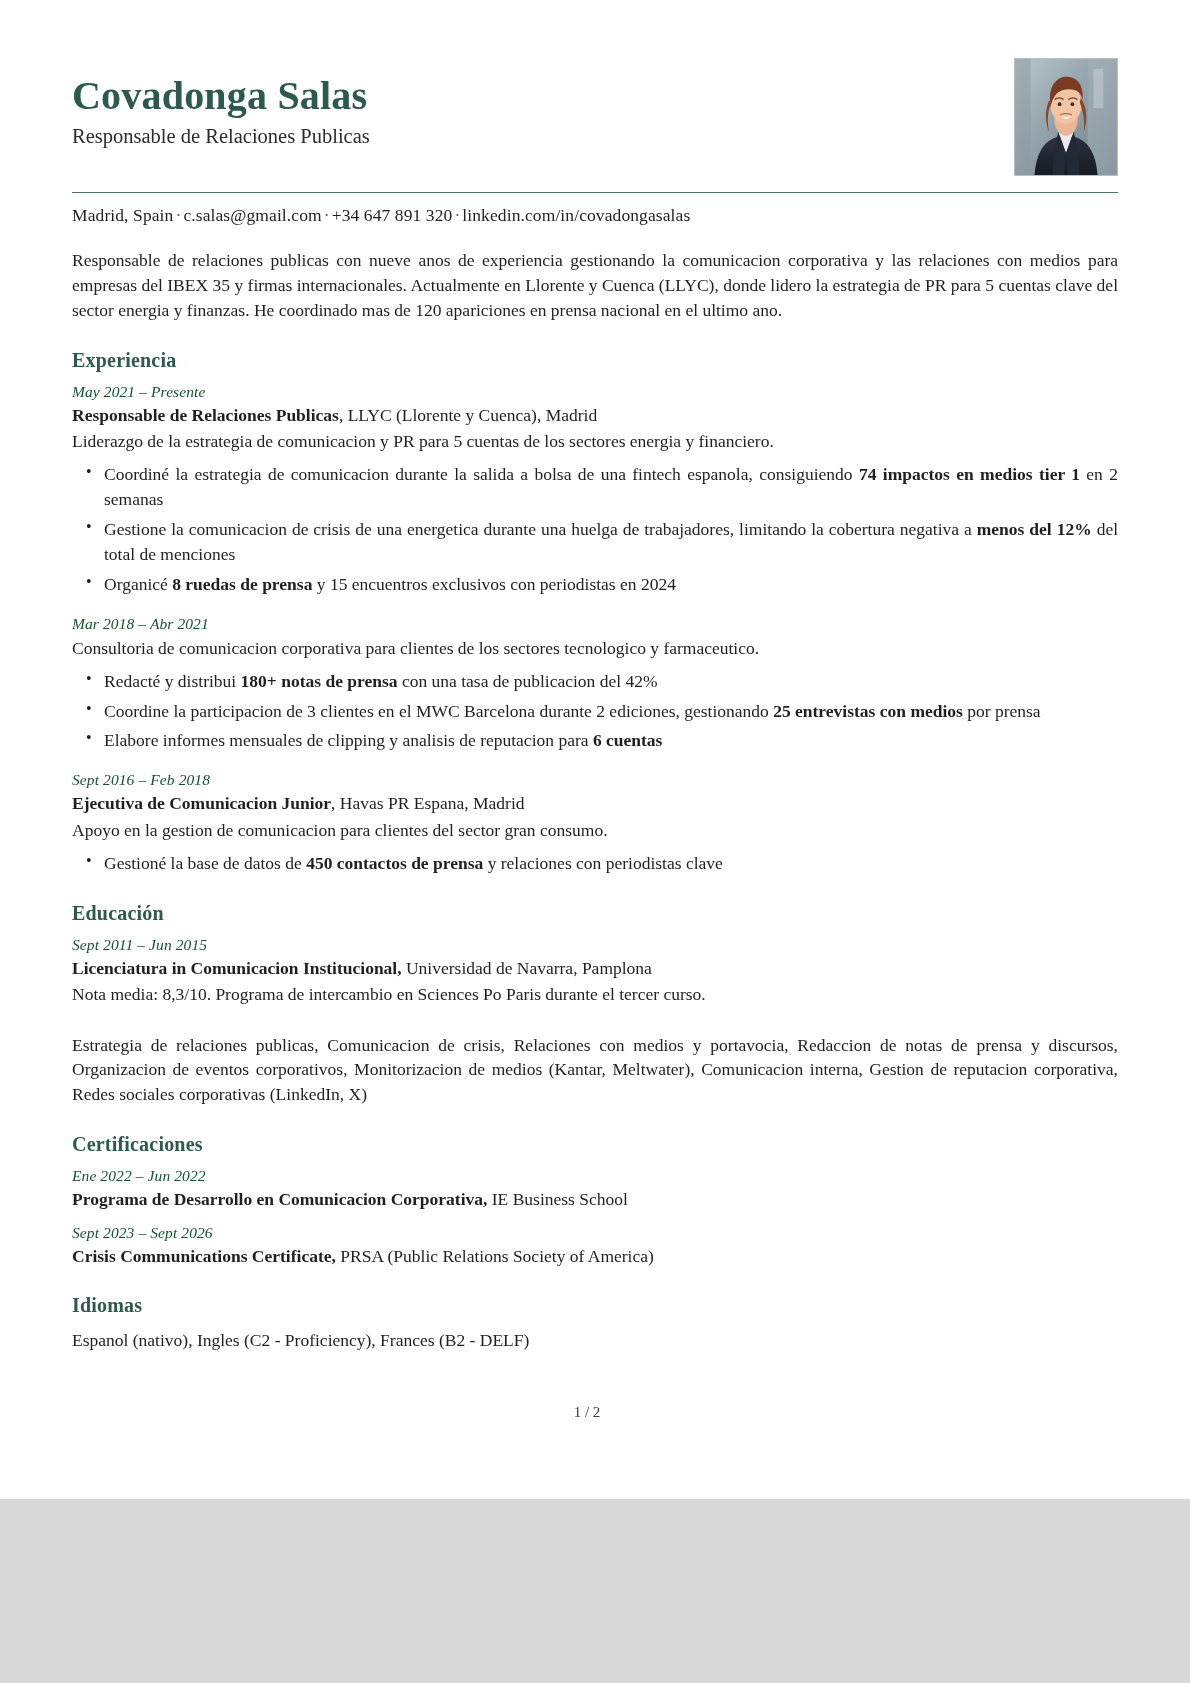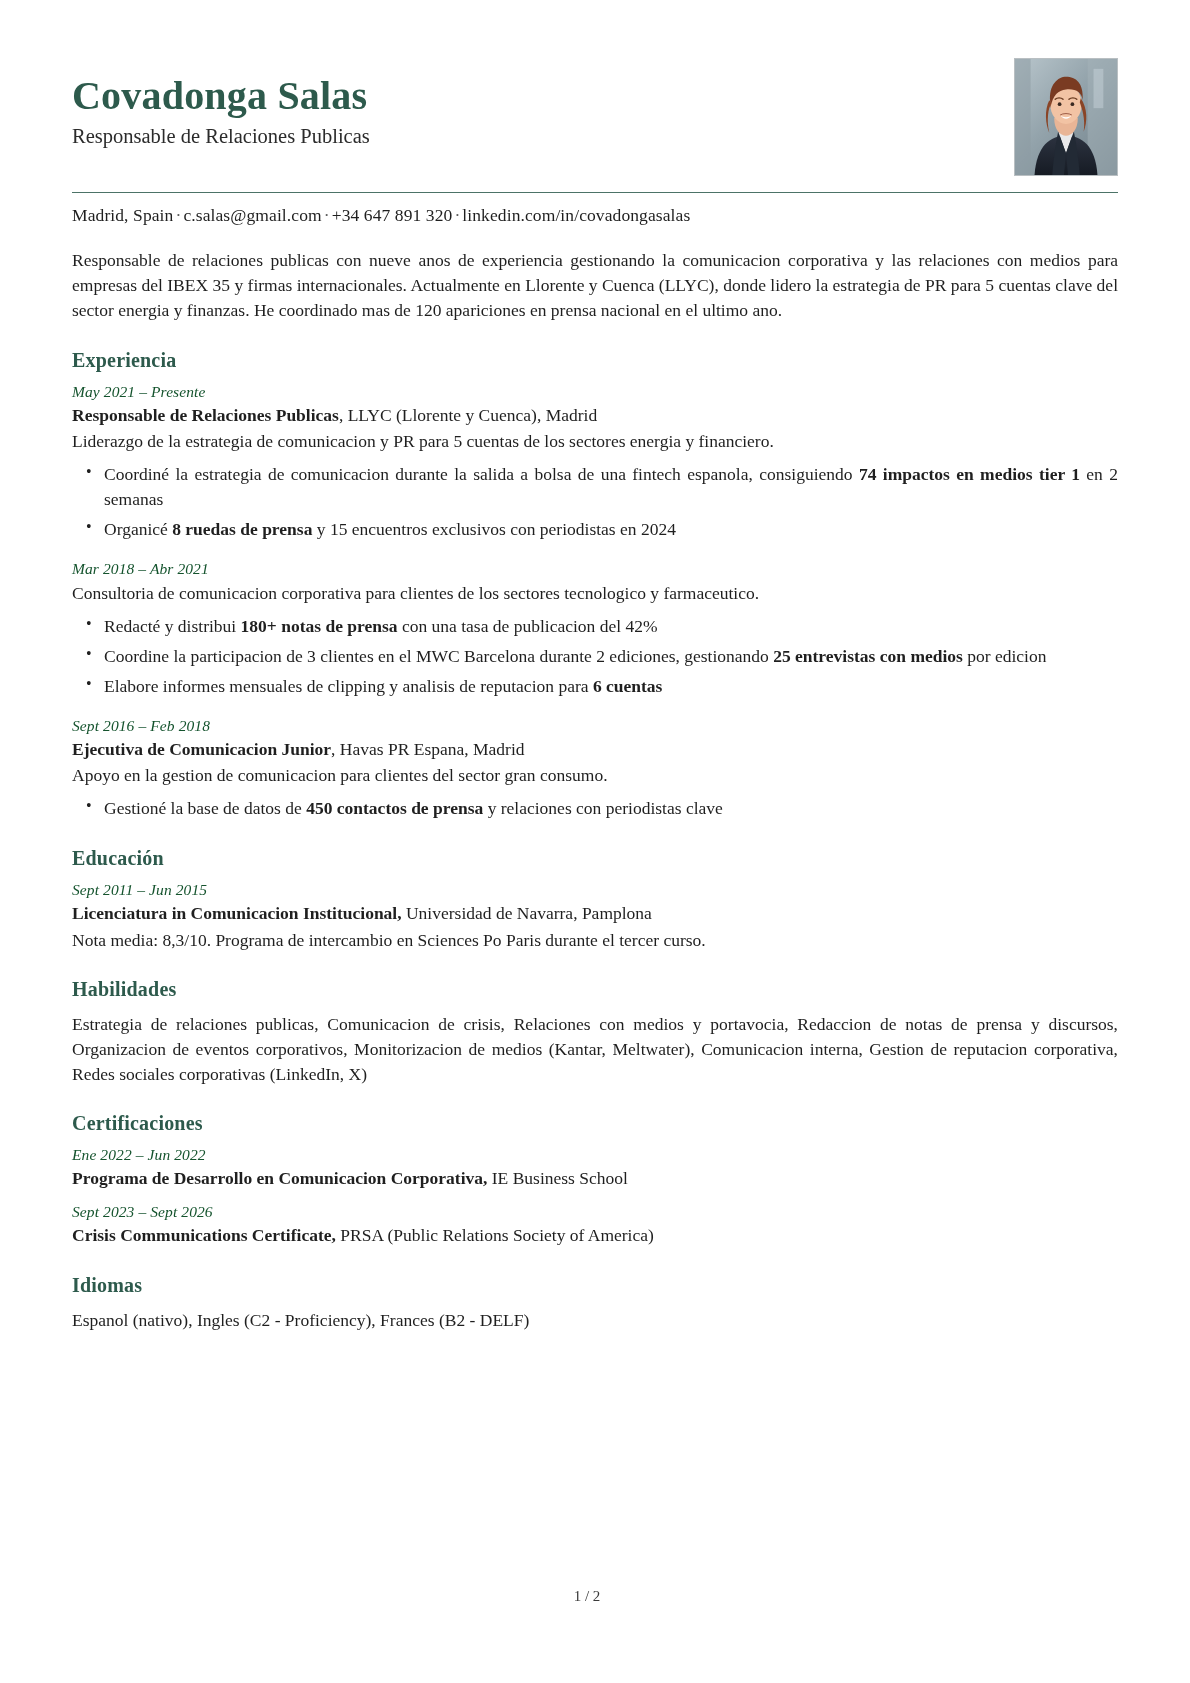--- a/index.html
+++ b/index.html
@@ -3,21 +3,21 @@
 <meta charset="utf-8">
 <style>
   html, body {
     margin: 0;
     padding: 0;
     background: #d8d8d8;
   }
   .page {
     position: relative;
     width: 1190px;
-    height: 1683px;
+    height: 1499px;
     background: #ffffff;
     margin: 0 auto;
     box-sizing: border-box;
     padding: 58px 72px 0 72px;
     font-family: "Liberation Serif", "DejaVu Serif", serif;
     color: #1f1f1f;
     overflow: hidden;
   }
 
   
@@ -205,30 +205,31 @@
 
   <div class="section">
     <h2 class="section-title">Experiencia</h2>
 
     <div class="entry">
       <div class="dates">May 2021 – Presente</div>
       <div class="role-line"><span class="role">Responsable de Relaciones Publicas</span><span>, LLYC (Llorente y Cuenca), Madrid</span></div>
       <p class="entry-desc">Liderazgo de la estrategia de comunicacion y PR para 5 cuentas de los sectores energia y financiero.</p>
       <ul class="bullets">
           <li><span>Coordiné la estrategia de comunicacion durante la salida a bolsa de una fintech espanola, consiguiendo </span><b>74 impactos en medios tier 1</b><span> en 2 semanas</span></li>
+          <li><span>Gestione la comunicacion de crisis de una energetica durante una huelga de trabajadores, limitando la cobertura negativa a </span><b>menos del 12%</b><span> del total de menciones</span></li>
           <li><span>Organicé </span><b>8 ruedas de prensa</b><span> y 15 encuentros exclusivos con periodistas en 2024</span></li>
         </ul>
     </div>
 
     <div class="entry">
       <div class="dates">Mar 2018 – Abr 2021</div>
       <p class="entry-desc">Consultoria de comunicacion corporativa para clientes de los sectores tecnologico y farmaceutico.</p>
       <ul class="bullets">
           <li><span>Redacté y distribui </span><b>180+ notas de prensa</b><span> con una tasa de publicacion del 42%</span></li>
-          <li><span>Coordine la participacion de 3 clientes en el MWC Barcelona durante 2 ediciones, gestionando </span><b>25 entrevistas con medios</b><span> por edicion</span></li>
+          <li><span>Coordine la participacion de 3 clientes en el MWC Barcelona durante 2 ediciones, gestionando </span><b>25 entrevistas con medios</b><span> por prensa</span></li>
           <li><span>Elabore informes mensuales de clipping y analisis de reputacion para </span><b>6 cuentas</b></li>
         </ul>
     </div>
 
     <div class="entry">
       <div class="dates">Sept 2016 – Feb 2018</div>
       <div class="role-line"><span class="role">Ejecutiva de Comunicacion Junior</span><span>, Havas PR Espana, Madrid</span></div>
       <p class="entry-desc">Apoyo en la gestion de comunicacion para clientes del sector gran consumo.</p>
       <ul class="bullets">
           <li><span>Gestioné la base de datos de </span><b>450 contactos de prensa</b><span> y relaciones con periodistas clave</span></li>
@@ -239,21 +240,20 @@
   <div class="section">
     <h2 class="section-title">Educación</h2>
     <div class="entry">
       <div class="dates">Sept 2011 – Jun 2015</div>
       <div class="role-line"><span class="role">Licenciatura in Comunicacion Institucional,</span><span> Universidad de Navarra, Pamplona</span></div>
       <p class="entry-desc">Nota media: 8,3/10. Programa de intercambio en Sciences Po Paris durante el tercer curso.</p>
     </div>
   </div>
 
   <div class="section">
-    <h2 class="section-title">Habilidades</h2>
     <p class="plain-para">Estrategia de relaciones publicas, Comunicacion de crisis, Relaciones con medios y portavocia, Redaccion de notas de prensa y discursos, Organizacion de eventos corporativos, Monitorizacion de medios (Kantar, Meltwater), Comunicacion interna, Gestion de reputacion corporativa, Redes sociales corporativas (LinkedIn, X)</p>
   </div>
 
   <div class="section">
     <h2 class="section-title">Certificaciones</h2>
     <div class="cert-entry">
       <div class="dates">Ene 2022 – Jun 2022</div>
       <div class="role-line"><span class="role">Programa de Desarrollo en Comunicacion Corporativa,</span><span> IE Business School</span></div>
     </div>
     <div class="cert-entry">

